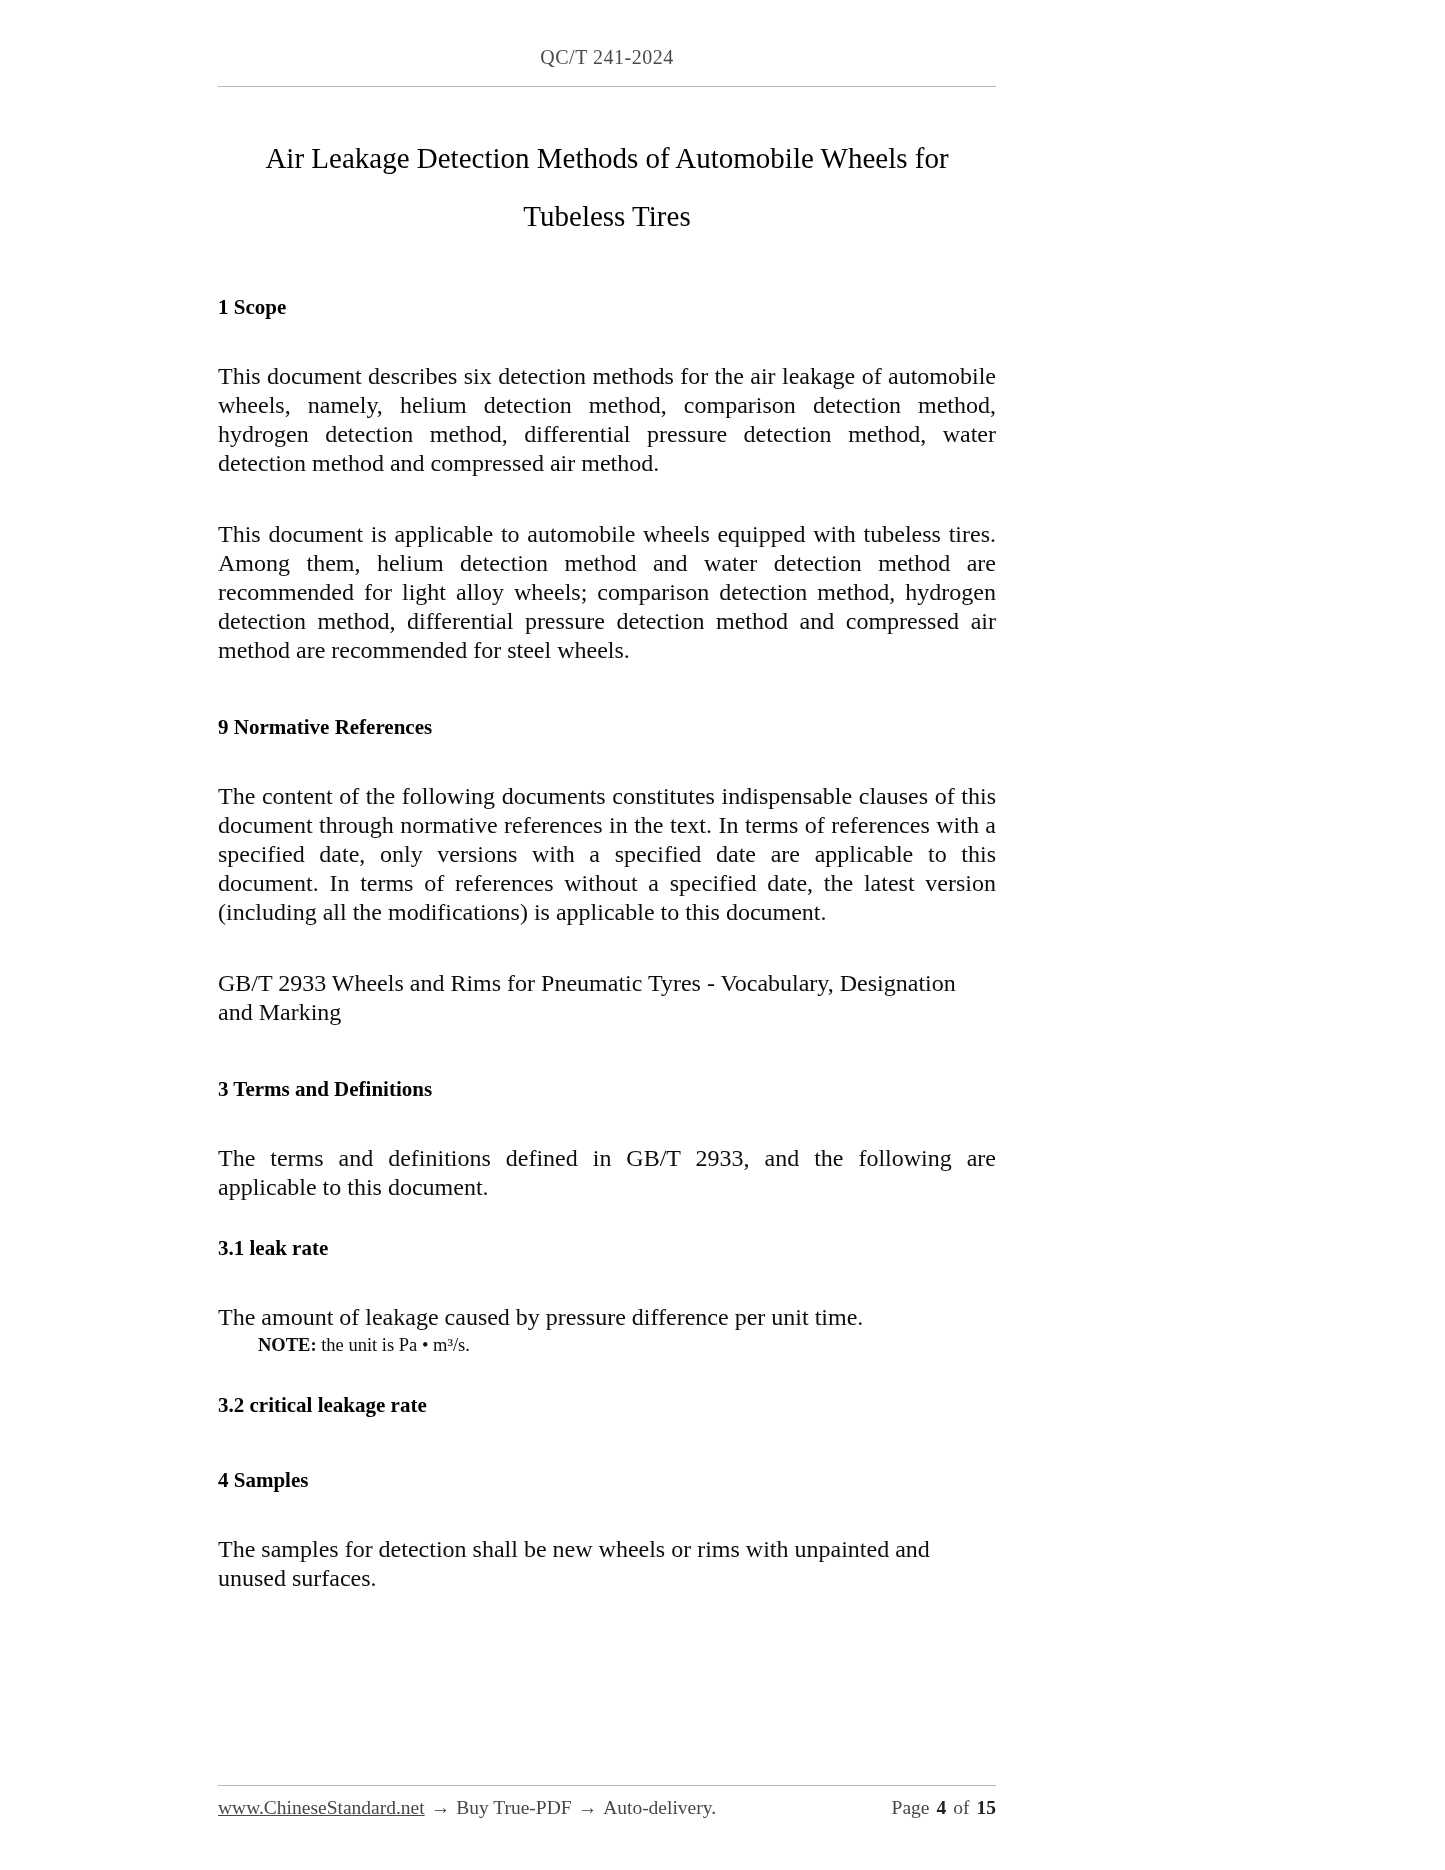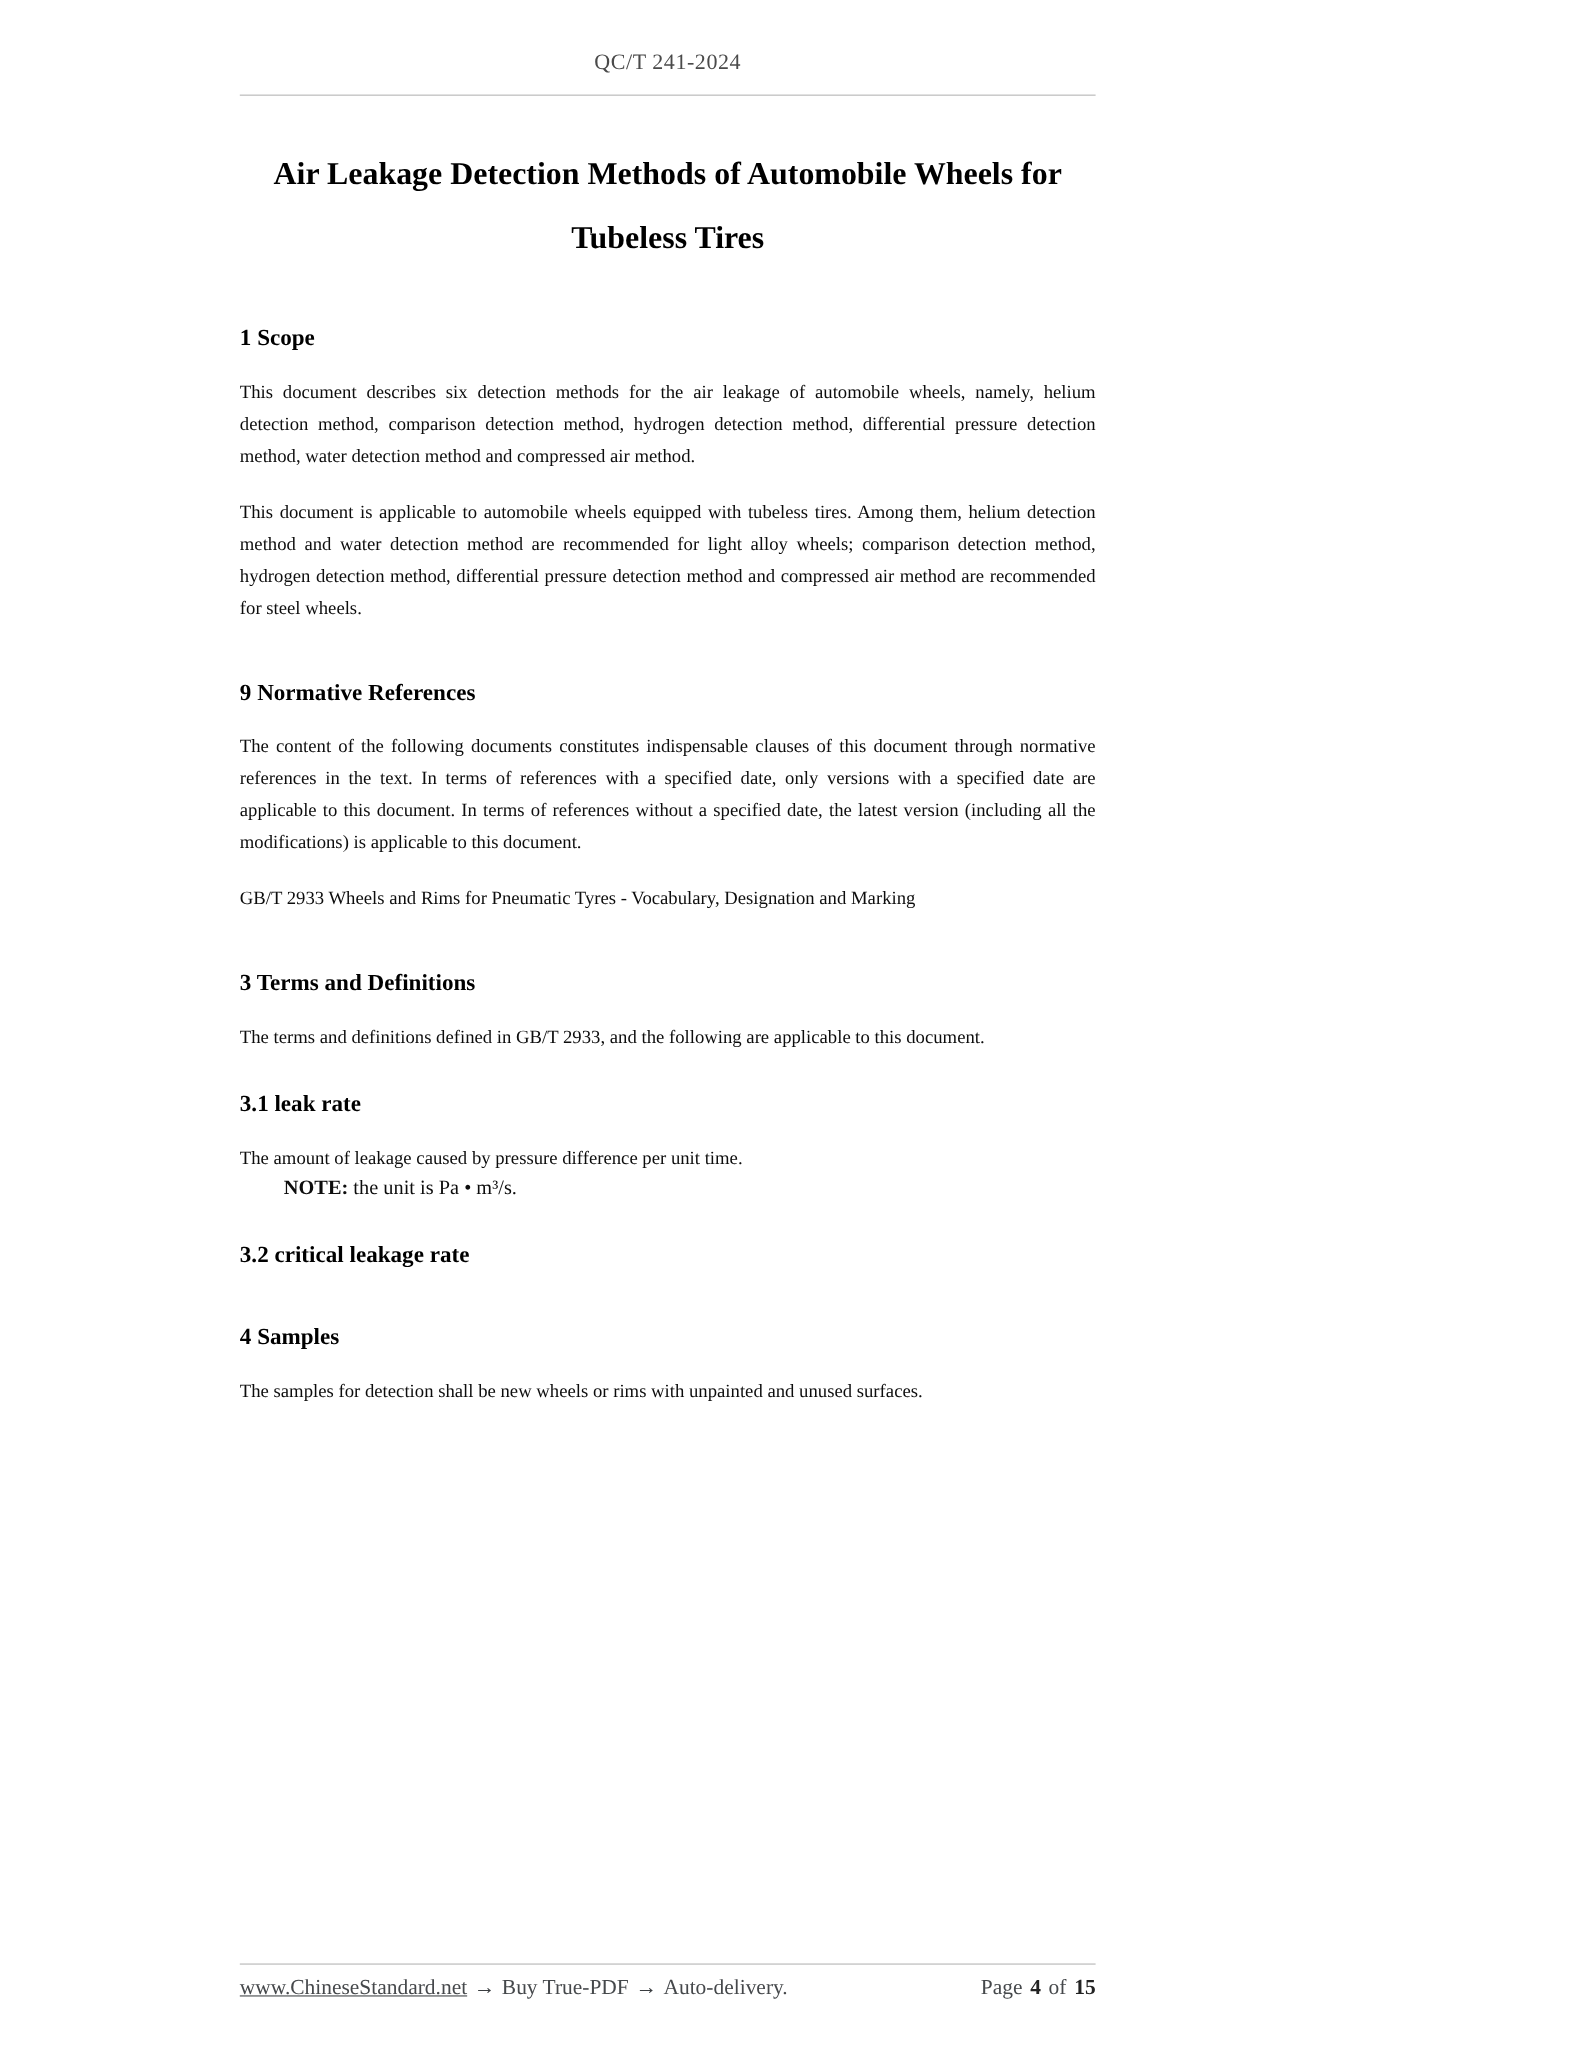--- a/index.html
+++ b/index.html
@@ -32,34 +32,34 @@
     border: none;
     border-top: 1px solid #b5b5b5;
     height: 0;
     width: 100%;
   }
   .top-rule { margin-top: 17px; }
   .title {
     margin-top: 42px;
     text-align: center;
     font-size: 29px;
-    font-weight: bold;
+    font-weight: normal;
     line-height: 58px;
     color: #000000;
   }
   .title .title-line { display: block; }
   h2.section-heading {
     margin-top: 50px;
     font-size: 21px;
     font-weight: bold;
     color: #000000;
   }
   p.body-text {
-    margin-top: 22px;
-    font-size: 17px;
+    margin-top: 42px;
+    font-size: 24px;
     line-height: 29px;
     text-align: justify;
     color: #0d0d0d;
   }
   p.single-line { text-align: left; }
   h3.sub-heading {
     margin-top: 34px;
     font-size: 21px;
     font-weight: bold;
     color: #000000;

